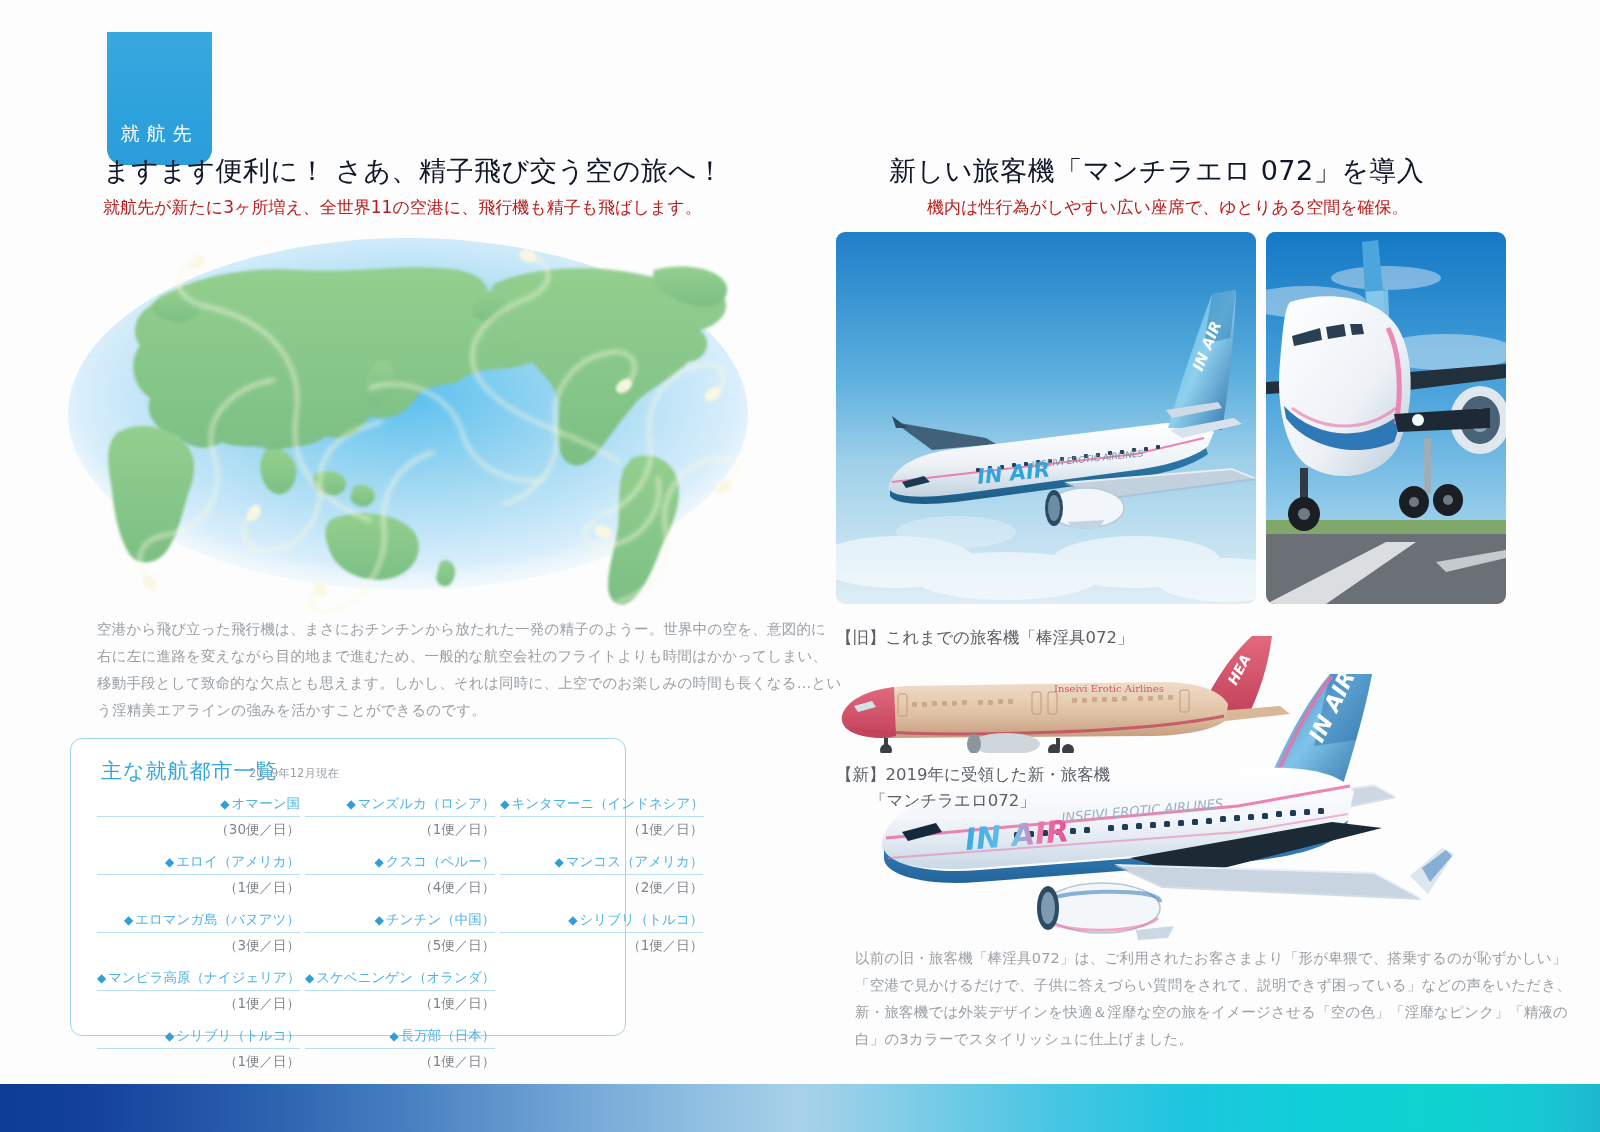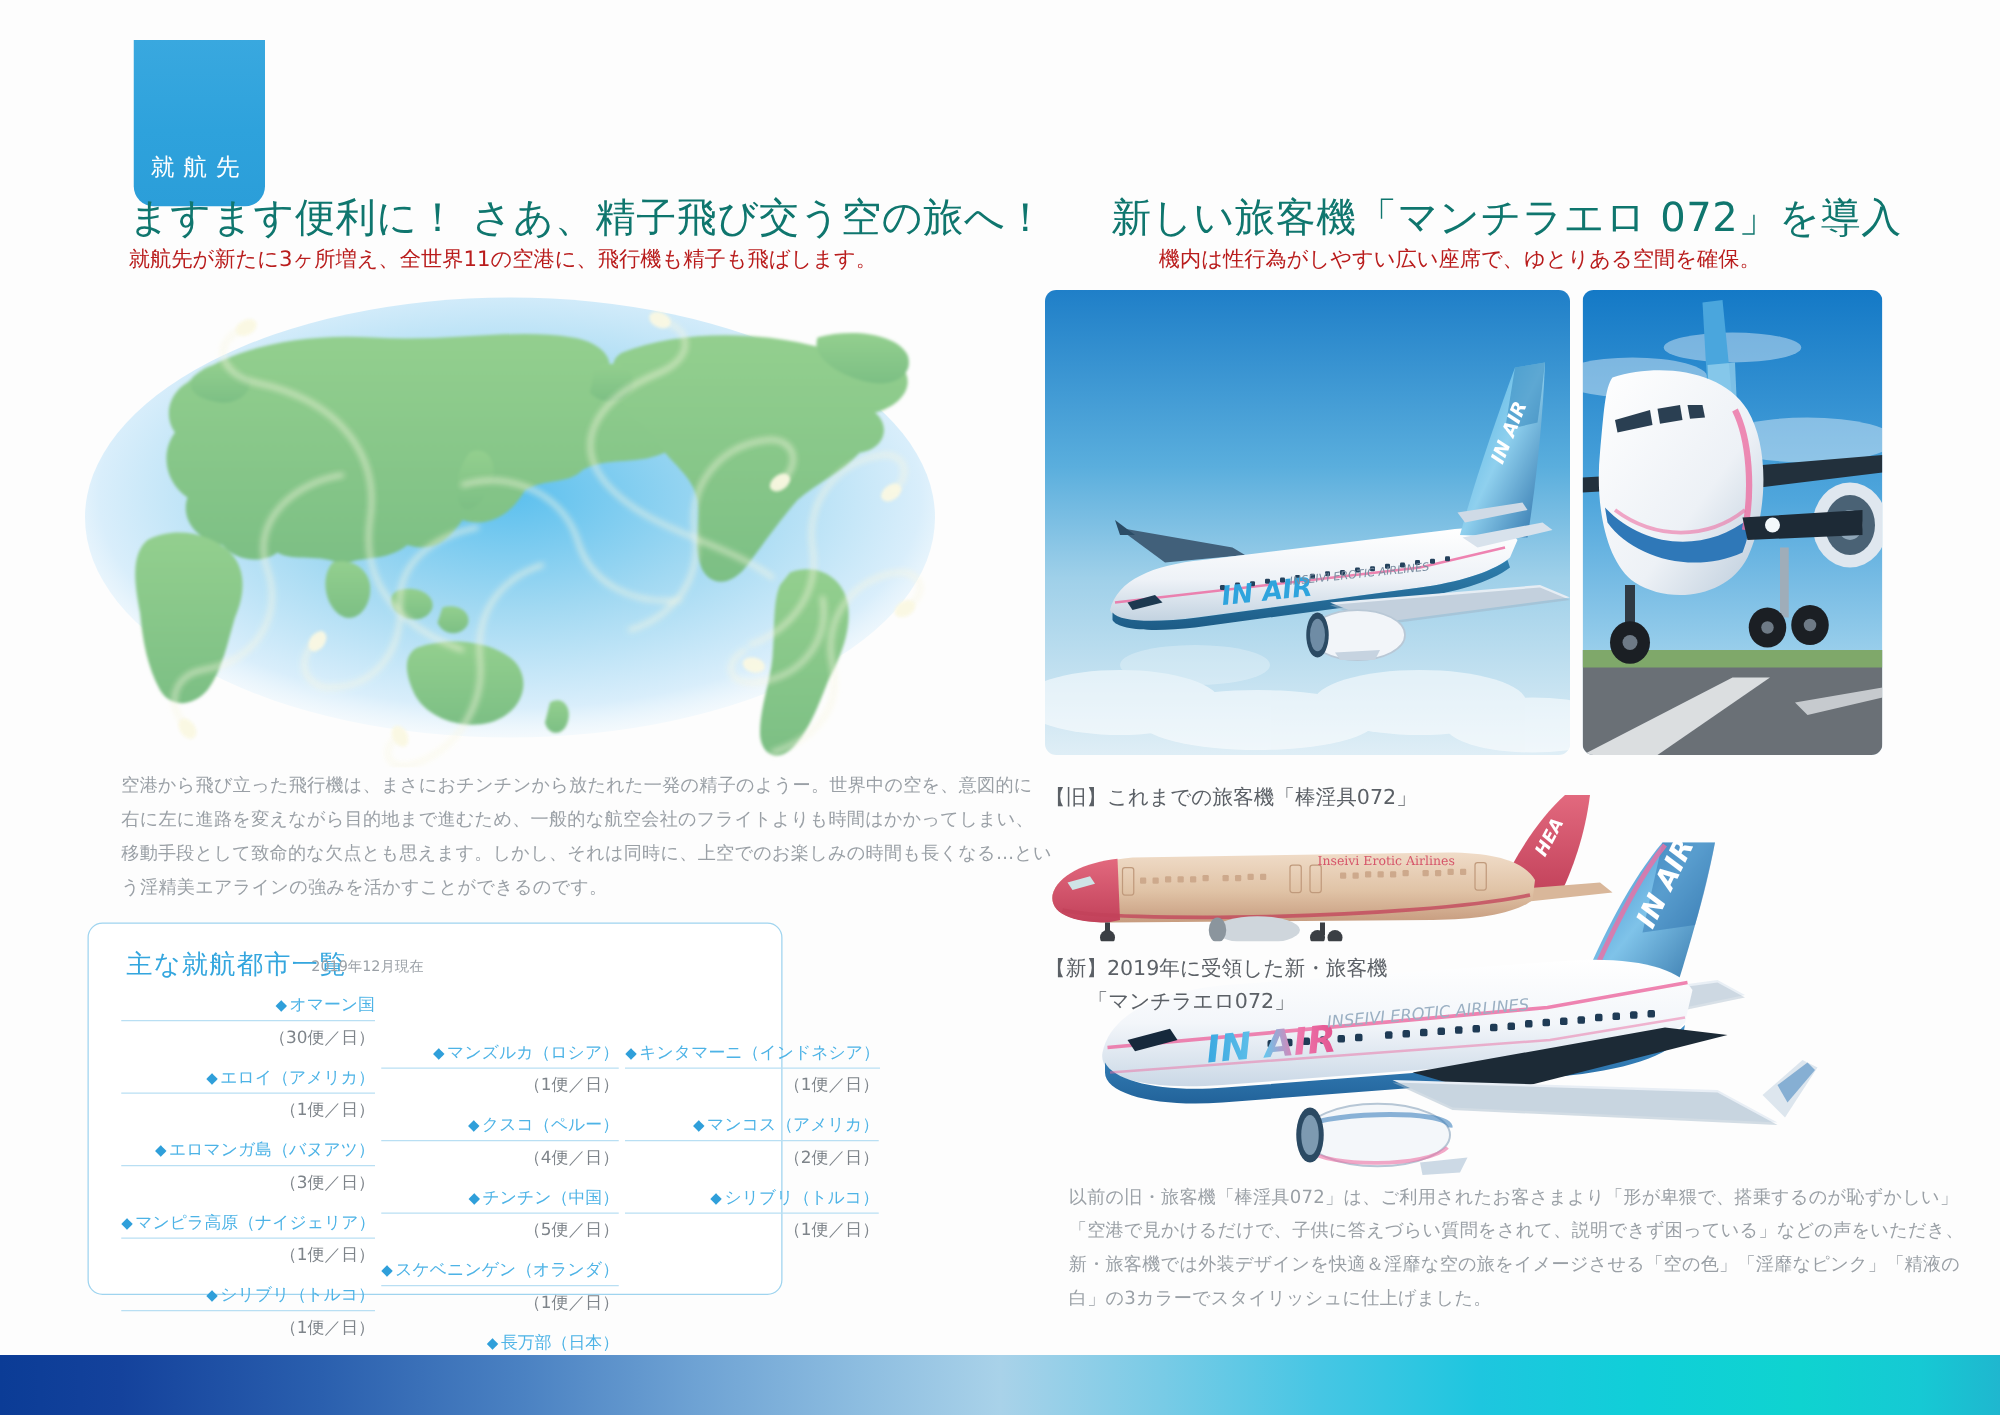--- a/index.html
+++ b/index.html
@@ -18,21 +18,21 @@
     border-radius:0 0 16px 16px;
     color:#ffffff;font-size:19px;letter-spacing:7px;
     display:flex;align-items:flex-end;justify-content:center;
     padding-bottom:18px;box-sizing:border-box;margin-top:32px;
   }
   #tab-left{left:107px;}
   #tab-right{left:831px;}
 
   
   .sec-title{
-    position:absolute;color:#0f766e;font-size:32px;font-weight:400;
+    position:absolute;color:#0f172a;font-size:27px;font-weight:400;
     letter-spacing:.5px;white-space:nowrap;
   }
   .sec-sub{
     position:absolute;color:#b91c1c;font-size:17px;white-space:nowrap;
   }
   #left-title{left:103px;top:153px;}
   #left-sub{left:103px;top:196px;}
   #right-title{left:889px;top:153px;}
   #right-sub{left:927px;top:196px;}
 
@@ -60,21 +60,21 @@
     letter-spacing:1px;
   }
   .citybox-date{
     position:absolute;left:178px;top:27px;color:#9aa0a6;font-size:11.5px;
   }
   .cols{
     position:absolute;left:26px;top:54px;right:22px;
     display:flex;gap:0;
   }
   .col{width:203px;}
-  .col + .col{margin-left:5px;margin-top:38px;}
+  .col + .col{margin-left:5px;}
   .city-item{margin-bottom:12px;}
   .city-name{
     color:#4db3e6;font-size:13.5px;white-space:nowrap;
     border-bottom:1.3px solid #b9dff3;padding-bottom:3px;
     display:inline-block;min-width:100%;box-sizing:border-box;text-align:right;
   }
   .dia{color:#2f9fda;font-size:12px;margin-right:2px;}
   .city-freq{
     color:#7e848a;font-size:13.5px;text-align:right;padding-top:4px;
   }

